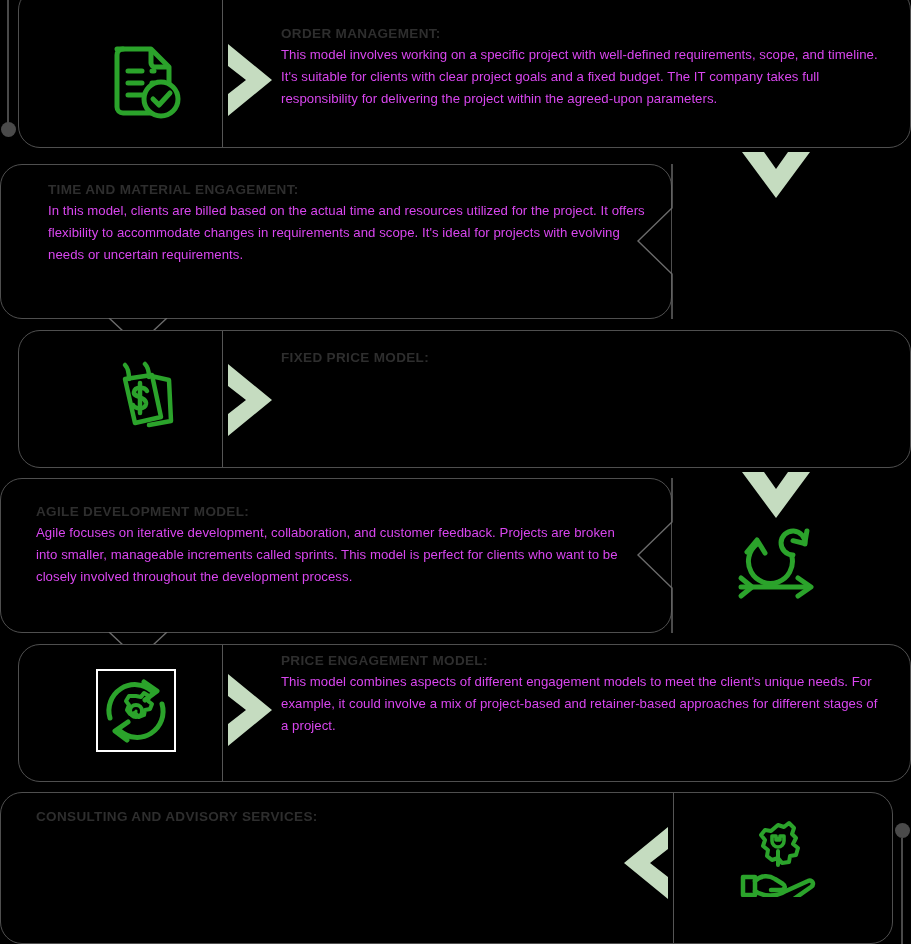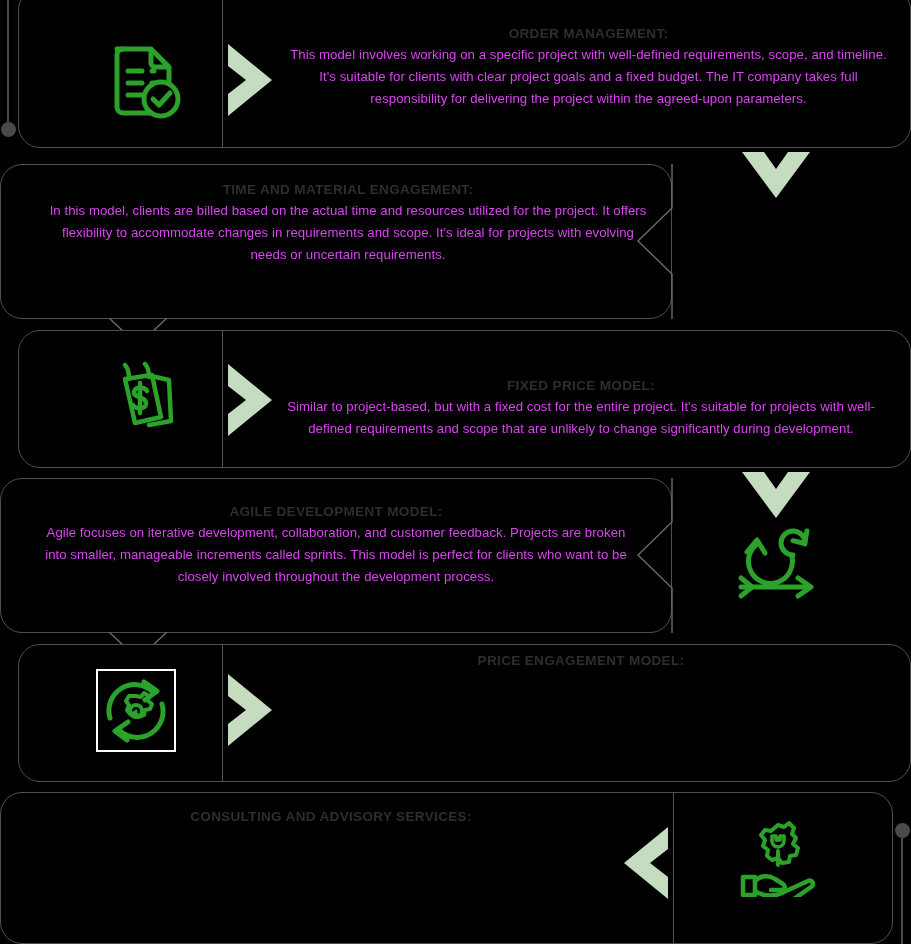--- a/index.html
+++ b/index.html
@@ -6,21 +6,20 @@
   html, body {
     width: 911px; height: 944px;
     background: #000000;
     font-family: "Liberation Sans", sans-serif;
     overflow: hidden;
   }
   #root {
     position: relative;
     width: 911px; height: 944px;
     background: #000000;
-    text-align: center;
   }
 
   
   .rail {
     position: absolute;
     background: #4a4a4a;
     width: 2px;
   }
   .rail-dot {
     position: absolute;
@@ -158,23 +157,22 @@
       <path d="M35 22 L35 52" stroke="#2ba32b" stroke-width="4.5" stroke-linecap="round"></path>
     </svg>
   </div>
 
   <div class="chev" style="left:224px; top:362px;">
     <svg width="52" height="76" viewBox="0 0 52 76">
       <path d="M4 2 L48 38 L4 74 L4 52 L22 38 L4 24 Z" fill="#c5dcc0"></path>
     </svg>
   </div>
 
-  <div class="textblock" style="left:281px; top:348px; width:600px;margin-top:28px;">
+  <div class="textblock" style="left:281px; top:348px; width:600px;">
     <div class="panel-heading">FIXED PRICE MODEL:</div>
-    <div class="panel-body">Similar to project-based, but with a fixed cost for the entire project. It's suitable for projects with well-defined requirements and scope that are unlikely to change significantly during development.</div>
   </div>
 
   <div class="chev" style="left:740px; top:468px;">
     <svg width="72" height="54" viewBox="0 0 72 54">
       <path d="M2 4 L36 50 L70 4 L48 4 L36 21 L24 4 Z" fill="#c5dcc0"></path>
     </svg>
   </div>
 
   <div class="panel right-icon" style="left:0px; top:478px; width:672px; height:155px; border-radius:22px;">
   </div>
@@ -224,20 +222,21 @@
   </div>
 
   <div class="chev" style="left:224px; top:672px;">
     <svg width="52" height="76" viewBox="0 0 52 76">
       <path d="M4 2 L48 38 L4 74 L4 52 L22 38 L4 24 Z" fill="#c5dcc0"></path>
     </svg>
   </div>
 
   <div class="textblock" style="left:281px; top:651px; width:600px;">
     <div class="panel-heading">PRICE ENGAGEMENT MODEL:</div>
+    <div class="panel-body">This model combines aspects of different engagement models to meet the client's unique needs. For example, it could involve a mix of project-based and retainer-based approaches for different stages of a project.</div>
   </div>
 
   <div class="panel right-icon" style="left:0px; top:792px; width:893px; height:152px; border-radius:22px;">
     <div class="divider" style="left:672px;"></div>
   </div>
 
   <div class="textblock" style="left:36px; top:807px; width:590px;">
     <div class="panel-heading">CONSULTING AND ADVISORY SERVICES:</div>
   </div>
 

